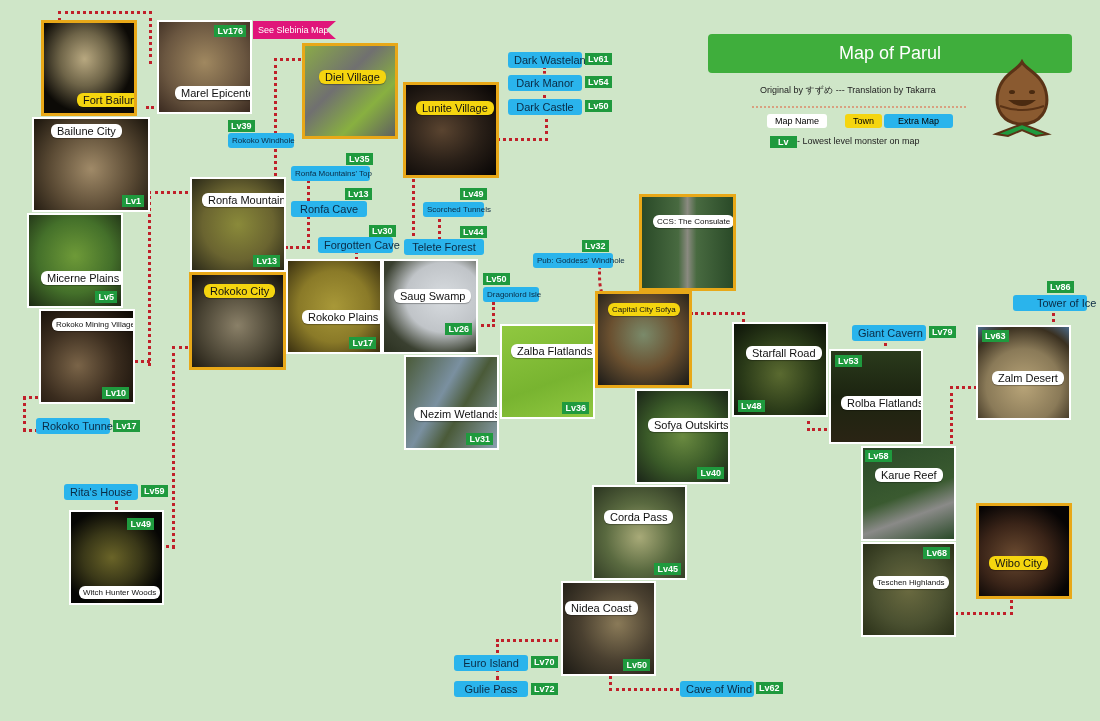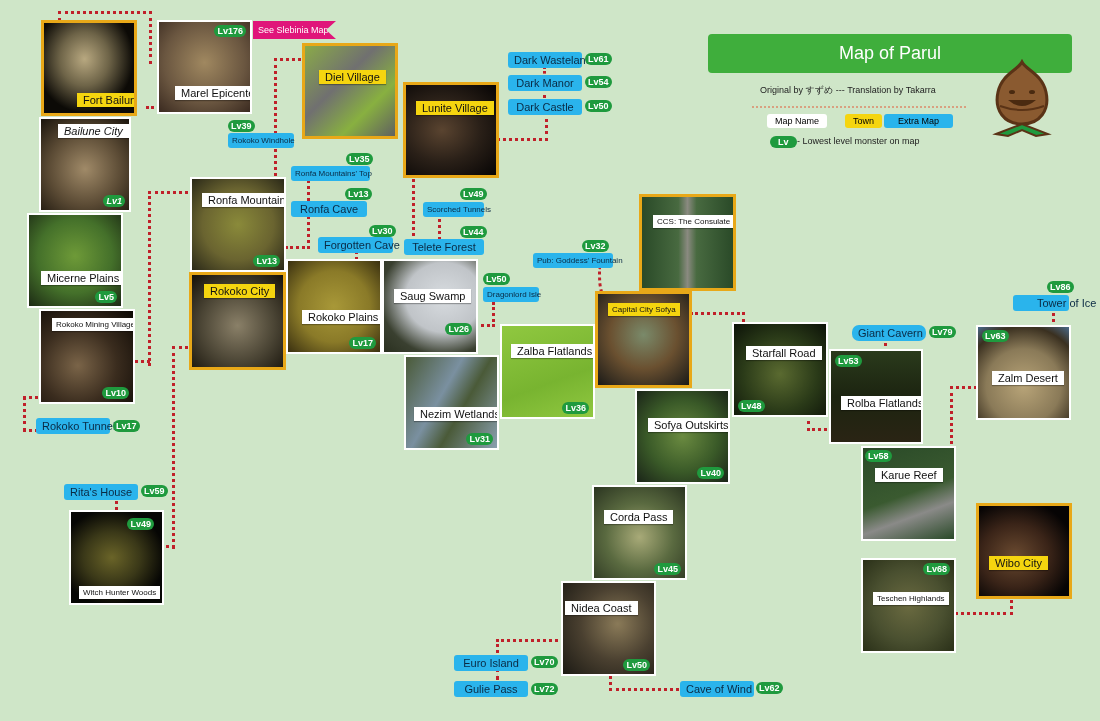--- a/index.html
+++ b/index.html
@@ -1,23 +1,23 @@
 <!DOCTYPE html>
 <html><head>
 <meta charset="utf-8">
 <style>
   html, body { margin:0; padding:0; }
   body { width:1100px; height:721px; background:#cfe6c8; position:relative; overflow:hidden; font-family:"Liberation Sans", sans-serif; }
   .tile { position:absolute; border:2px solid #fff; box-sizing:border-box; overflow:hidden; }
   .tile.town { border:3px solid #e8a818; }
   .tile .bg { position:absolute; inset:0; }
-  .label { position:absolute; background:#fff; color:#111; border-radius:0; padding:1px 6px; font-size:11px; white-space:nowrap; box-shadow:0 1px 1px rgba(0,0,0,.3); }
+  .label { position:absolute; background:#fff; color:#111; border-radius:6px; padding:1px 6px; font-size:11px; white-space:nowrap; box-shadow:0 1px 1px rgba(0,0,0,.3); }
   .label.small { font-size:8px; padding:2px 4px; }
   .label.town { background:#f5d50f; }
-  .lv { position:absolute; background:#1f9a3e; color:#fff; font-size:9px; font-weight:bold; padding:1px 3px; border-radius:6px; white-space:nowrap; }
+  .lv { position:absolute; background:#1f9a3e; color:#fff; font-size:9px; font-weight:bold; padding:1px 3px; border-radius:0; white-space:nowrap; }
   .extra { position:absolute; background:#2ab4ec; color:#0a2a44; font-size:11px; padding:2px 6px; border-radius:3px; white-space:nowrap; box-sizing:border-box; text-align:center; }
   .extra.small { font-size:8px; padding:3px 4px; }
   .path { position:absolute; border-color:#c0202a; border-style:dotted; border-width:0; }
   .title-bar { position:absolute; left:708px; top:34px; width:364px; height:39px; background:#3fae3c; border-radius:4px; color:#fff; font-size:18px; text-align:center; line-height:39px; }
   .credit { position:absolute; left:760px; top:84px; font-size:9px; color:#222; }
   .sep { position:absolute; left:752px; top:106px; width:214px; border-top:2px dotted #d8a080; }
   .legend-chip { position:absolute; font-size:9px; padding:2px 8px; border-radius:3px; }
   .sleb { position:absolute; left:253px; top:21px; width:78px; height:18px; background:#e0157a; color:#fff; font-size:9px; line-height:18px; padding-left:5px; clip-path:polygon(0 0,100% 0,88% 50%,100% 100%,0 100%); }
 </style>
 </head>
@@ -78,21 +78,21 @@
   <div class="bg" style="background:radial-gradient(ellipse at 45% 40%,#b8a880 0%,#6e6448 35%,#0c0a06 70%);"></div>
   <div class="label town" style="left:14px;top:70px;margin-left:19px;">Fort Bailune</div>
 </div>
 
 <div class="tile" style="left:157px;top:20px;width:95px;height:94px;">
   <div class="bg" style="background:radial-gradient(circle at 50% 45%,#a08860 0%,#6a5640 60%,#3a2a20 100%);"></div>
   <div class="lv" style="right:4px;top:3px;">Lv176</div>
   <div class="label" style="left:16px;top:64px;">Marel Epicenter</div>
 </div>
 
-<div class="tile" style="left:39px;top:117px;width:92px;height:95px;font-style:italic;">
+<div class="tile" style="left:32px;top:117px;width:118px;height:95px;">
   <div class="bg" style="background:radial-gradient(circle at 50% 55%,#a08a68 0%,#5a4a34 55%,#1a140c 100%);"></div>
   <div class="label" style="left:17px;top:5px;">Bailune City</div>
   <div class="lv" style="right:4px;bottom:3px;">Lv1</div>
 </div>
 
 <div class="tile" style="left:27px;top:213px;width:96px;height:95px;">
   <div class="bg" style="background:radial-gradient(circle at 50% 45%,#6e9a38 0%,#44702a 55%,#1c2a14 100%);"></div>
   <div class="label" style="left:12px;top:56px;">Micerne Plains</div>
   <div class="lv" style="right:4px;bottom:3px;">Lv5</div>
 </div>
@@ -187,21 +187,21 @@
   <div class="lv" style="left:4px;top:4px;">Lv53</div>
   <div class="label" style="left:10px;top:45px;">Rolba Flatlands</div>
 </div>
 
 <div class="tile" style="left:861px;top:446px;width:95px;height:95px;">
   <div class="bg" style="background:linear-gradient(160deg,#2a4a28 0%,#3a5a30 50%,#8a8a88 70%,#2a4a28 100%);"></div>
   <div class="lv" style="left:2px;top:2px;">Lv58</div>
   <div class="label" style="left:12px;top:20px;">Karue Reef</div>
 </div>
 
-<div class="tile" style="left:861px;top:542px;width:95px;height:95px;margin-top:16px;">
+<div class="tile" style="left:861px;top:542px;width:95px;height:95px;">
   <div class="bg" style="background:radial-gradient(circle at 50% 50%,#6a6a40 0%,#4a5030 55%,#2a3018 100%);"></div>
   <div class="lv" style="right:4px;top:3px;">Lv68</div>
   <div class="label small" style="left:10px;top:32px;">Teschen Highlands</div>
 </div>
 
 <div class="tile" style="left:976px;top:325px;width:95px;height:95px;">
   <div class="bg" style="background:radial-gradient(circle at 50% 65%,#b8a478 0%,#8a7a58 50%,#3a3020 80%,#4a6a8a 100%);"></div>
   <div class="lv" style="left:4px;top:3px;">Lv63</div>
   <div class="label" style="left:14px;top:44px;">Zalm Desert</div>
 </div>
@@ -241,33 +241,33 @@
 <div class="lv" style="left:460px;top:188px;">Lv49</div>
 <div class="extra small" style="left:423px;top:202px;width:61px;">Scorched Tunnels</div>
 
 <div class="lv" style="left:460px;top:226px;">Lv44</div>
 <div class="extra" style="left:404px;top:239px;width:80px;">Telete Forest</div>
 
 <div class="lv" style="left:483px;top:273px;">Lv50</div>
 <div class="extra small" style="left:483px;top:287px;width:56px;">Dragonlord Isle</div>
 
 <div class="lv" style="left:582px;top:240px;">Lv32</div>
-<div class="extra small" style="left:533px;top:253px;width:80px;">Pub: Goddess' Fountain</div>
+<div class="extra small" style="left:533px;top:253px;width:80px;">Pub: Goddess' Windhole</div>
 
 <div class="extra" style="left:36px;top:418px;width:74px;">Rokoko Tunnels</div>
 <div class="lv" style="left:113px;top:420px;">Lv17</div>
 
 <div class="extra" style="left:64px;top:484px;width:74px;">Rita's House</div>
 <div class="lv" style="left:141px;top:485px;">Lv59</div>
 
-<div class="extra" style="left:852px;top:325px;width:74px;border-radius:7px;">Giant Cavern</div>
+<div class="extra" style="left:852px;top:325px;width:74px;">Giant Cavern</div>
 <div class="lv" style="left:929px;top:326px;">Lv79</div>
 
 <div class="lv" style="left:1047px;top:281px;">Lv86</div>
-<div class="extra" style="left:1013px;top:295px;width:56px;padding-left:24px;">Tower of Ice</div>
+<div class="extra" style="left:1013px;top:295px;width:74px;padding-left:24px;">Tower of Ice</div>
 
 <div class="extra" style="left:454px;top:655px;width:74px;">Euro Island</div>
 <div class="lv" style="left:531px;top:656px;">Lv70</div>
 
 <div class="extra" style="left:454px;top:681px;width:74px;">Gulie Pass</div>
 <div class="lv" style="left:531px;top:683px;">Lv72</div>
 
 <div class="extra" style="left:680px;top:681px;width:74px;">Cave of Wind</div>
 <div class="lv" style="left:756px;top:682px;">Lv62</div>
 

